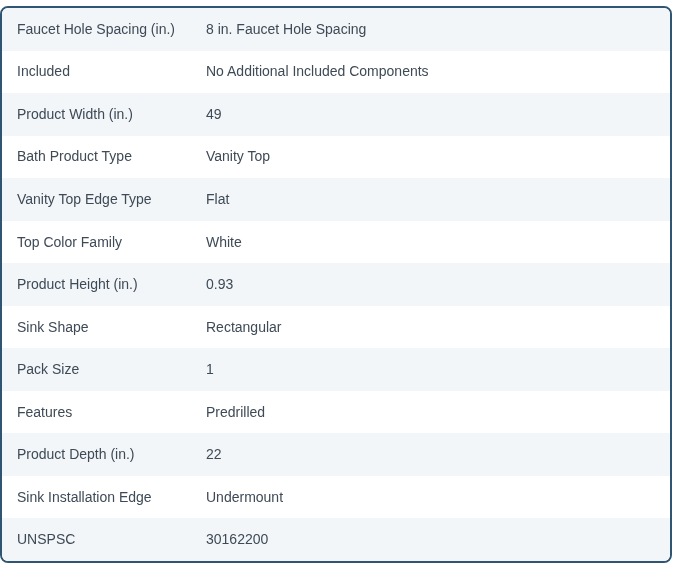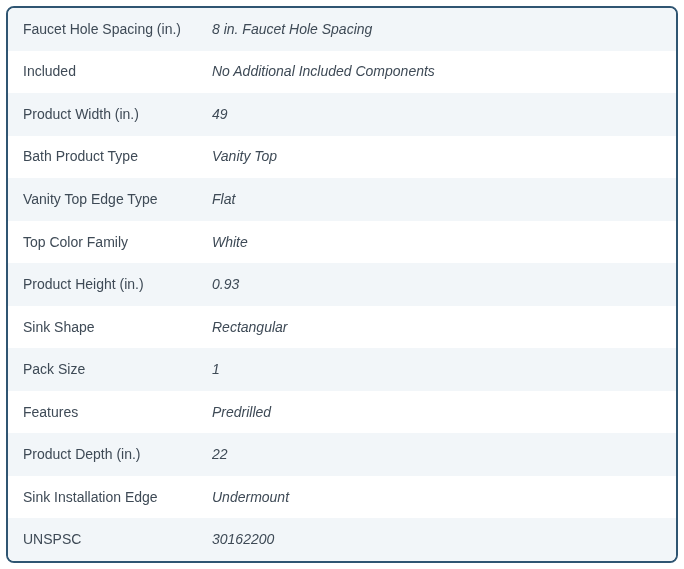--- a/index.html
+++ b/index.html
@@ -18,21 +18,21 @@
     font-family: "Liberation Sans", "DejaVu Sans", sans-serif;
   }
   .page {
     position: relative;
     width: 684px;
     height: 569px;
     background: #ffffff;
   }
   .spec-table {
     position: absolute;
-    left: 6px;
+    left: 0;
     top: 6px;
     width: 672px;
     height: 557px;
     border: 2px solid var(--border-color);
     border-radius: 8px;
     overflow: hidden;
     background: var(--row-bg);
     display: flex;
     flex-direction: column;
   }
@@ -53,21 +53,20 @@
     overflow: hidden;
   }
   .spec-label {
     width: 204px;
     flex: 0 0 204px;
     padding-left: 15px;
   }
   .spec-value {
     flex: 1 1 auto;
     padding-right: 6px;
-    font-style: italic;
   }
 </style>
 </head>
 <body>
 
 <div class="page">
   <div class="spec-table">
 
     <div class="spec-row">
       <div class="spec-cell spec-label">Faucet Hole Spacing (in.)</div>

